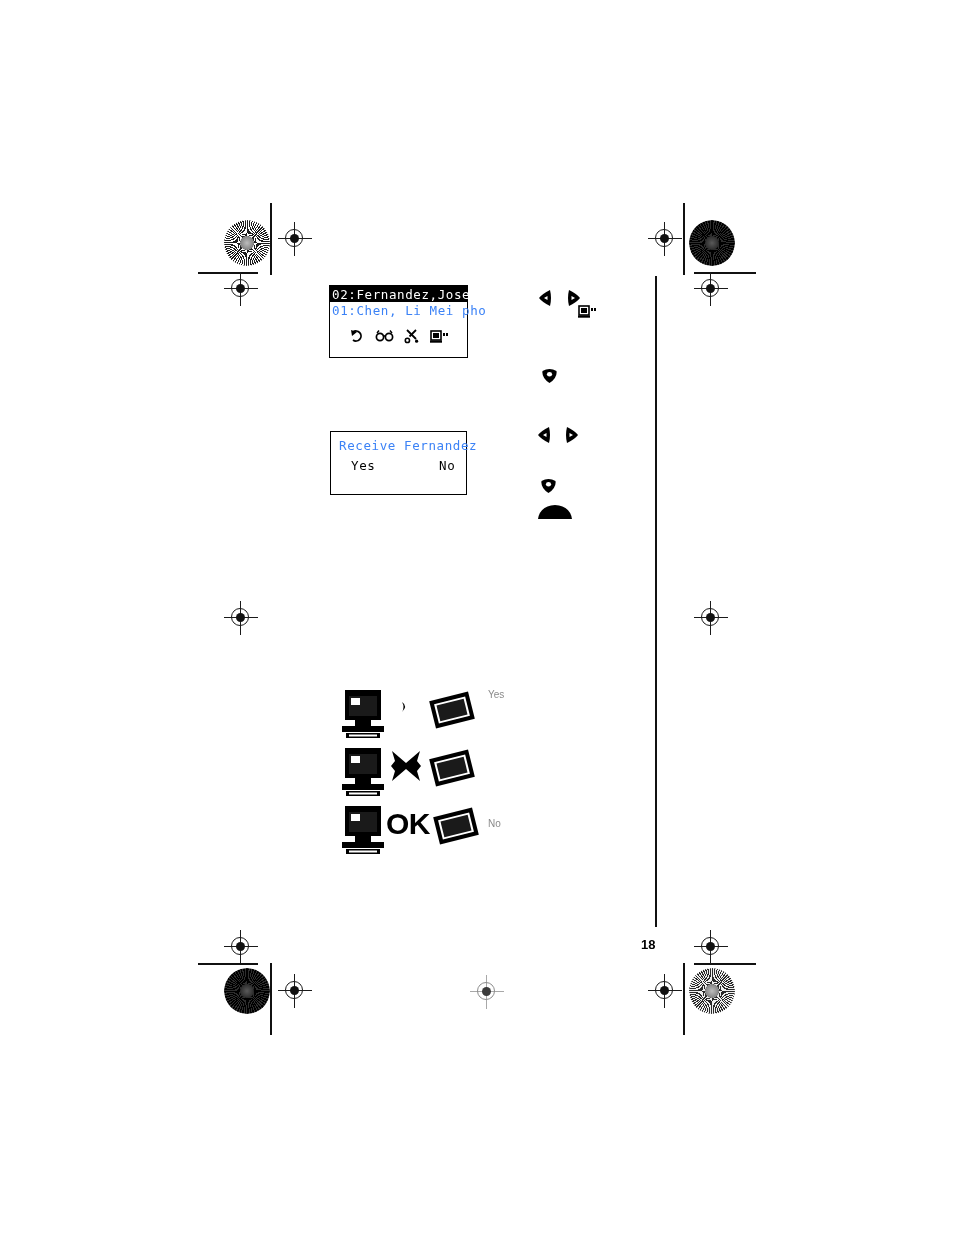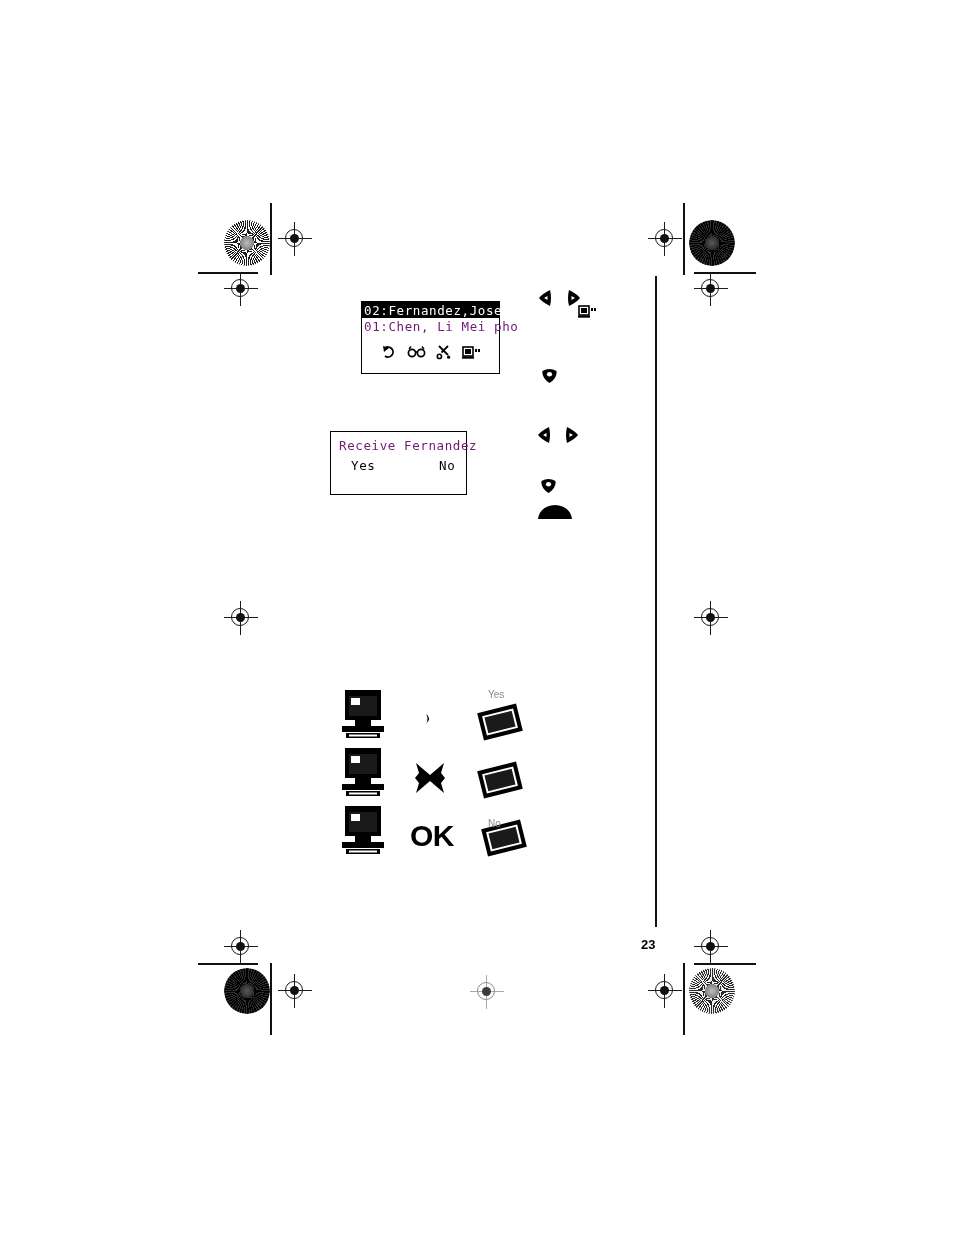--- a/index.html
+++ b/index.html
@@ -101,21 +101,21 @@
     position: absolute;
     border: 1.6px solid #000;
     background: #ffffff;
     box-sizing: border-box;
     font-family: "DejaVu Sans Mono", monospace;
   }
   .lcd-line {
     font-size: 12.5px;
     letter-spacing: 0.6px;
     white-space: pre;
-    color: #701a75;
+    color: #3b82f6;
     line-height: 15px;
   }
   .lcd-line.inverted {
     background: #000;
     color: #ffffff;
   }
   .lcd-icons {
     display: flex;
     justify-content: space-around;
     align-items: center;
@@ -159,22 +159,21 @@
   .mini-computer {
     position: absolute;
     width: 17px;
     height: 15px;
   }
 
   
   .illus-row {
     position: absolute;
     display: flex;
-    align-items: flex-end;
-    gap: 24px;
+    align-items: flex-start;
   }
   .pc-icon { width: 46px; height: 52px; }
   .laptop-icon { width: 48px; height: 40px; }
   .mid-glyph {
     display: flex;
     align-items: center;
     justify-content: center;
     color: #000;
   }
   .mid-ok {
@@ -249,21 +248,21 @@
   </div>
   <div class="reg-cross" style="left:694px; top:601px;">
     <div class="hbar"></div>
     <div class="vbar"></div>
     <div class="ring"></div>
     <div class="dot"></div>
   </div>
 
   <div class="trim-line trim-v" style="left:655px; top:276px; height:651px; background:#111;"></div>
 
-  <div class="lcd" style="left:329px; top:301px; width:139px; height:73px;margin-left:32px;">
+  <div class="lcd" style="left:329px; top:285px; width:139px; height:73px;">
     <div class="lcd-line inverted" style="padding:1px 2px 0 2px;">02:Fernandez,Jose pa</div>
     <div class="lcd-line" style="padding:1px 2px 0 2px;">01:Chen, Li Mei pho</div>
     <div class="lcd-icons">
       <span class="lcd-icon">
         <svg width="16" height="15" viewBox="0 0 16 15">
           <path d="M3 3 A5 5 0 1 1 3 11" fill="none" stroke="#000" stroke-width="1.8"></path>
           <polygon points="1,1 7,3 2,7" fill="#000"></polygon>
         </svg>
       </span>
       <span class="lcd-icon">
@@ -433,21 +432,21 @@
         <g transform="rotate(-14 26 22)">
           <rect x="6" y="8" width="40" height="28" fill="#000"></rect>
           <rect x="10" y="12" width="32" height="20" fill="#fff"></rect>
           <rect x="12" y="14" width="28" height="16" fill="#1a1a1a"></rect>
         </g>
       </svg>
     </span>
   </div>
   <div class="row-label" style="left:488px; top:818px;">No</div>
 
-  <div class="page-number" style="left:641px; top:937px;">23</div>
+  <div class="page-number" style="left:641px; top:937px;">18</div>
 
   <div class="reg-cross" style="left:224px; top:930px;">
     <div class="hbar"></div>
     <div class="vbar"></div>
     <div class="ring"></div>
     <div class="dot"></div>
   </div>
   <div class="trim-line trim-h" style="left:198px; top:963px; width:60px;"></div>
   <div class="rosette dark" style="left:224px; top:968px;">
     <div class="rays"></div>

